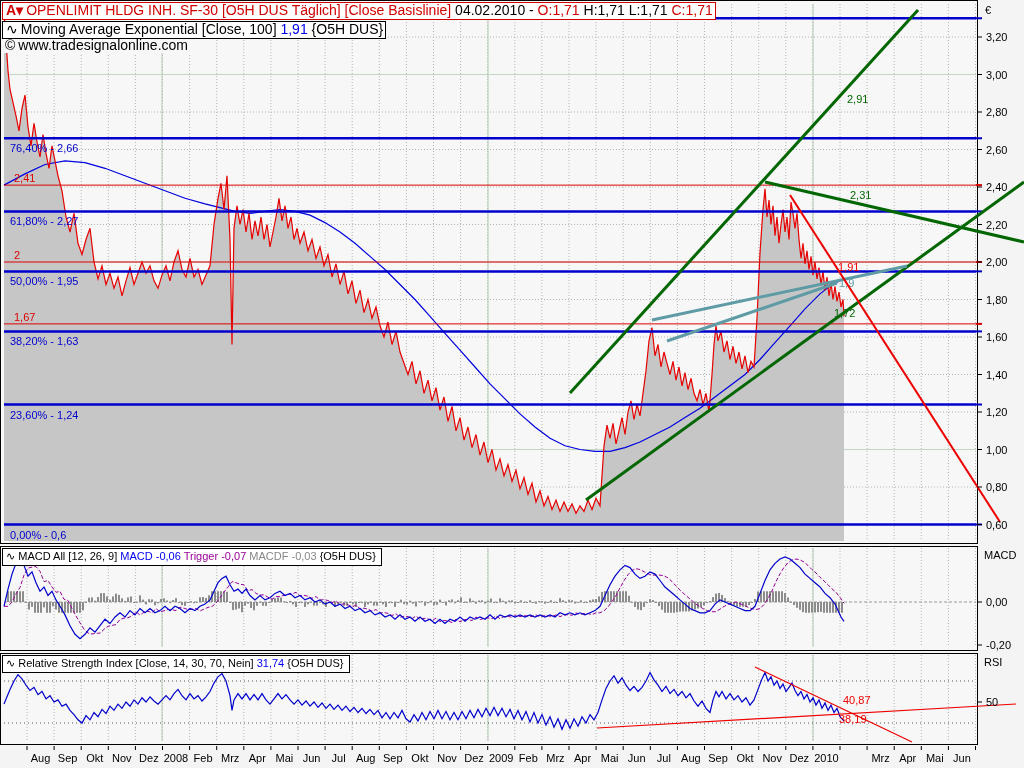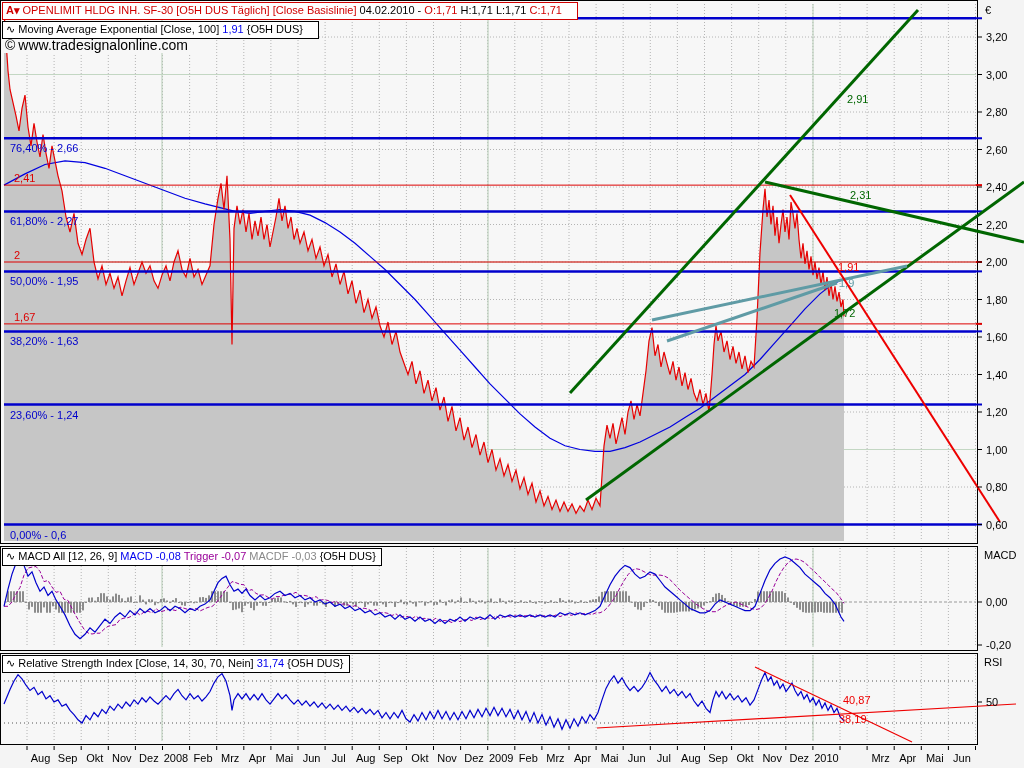--- a/index.html
+++ b/index.html
@@ -4,22 +4,22 @@
 <style>
   html,body{margin:0;padding:0;background:#f2f2f2;width:1024px;height:768px;overflow:hidden;
     font-family:"Liberation Sans",sans-serif;}
   #root{position:absolute;left:0;top:0;width:1024px;height:768px;background:#f4f4f4;}
   .panel{position:absolute;left:0;width:976px;border:1px solid #000;background:#f7f7f7;}
   #main-panel{top:0;height:542px;}
   #macd-panel{top:546px;height:103px;}
   #rsi-panel{top:653px;height:90px;}
   svg{position:absolute;left:0;overflow:visible;}
   svg text{font-family:"Liberation Sans",sans-serif;font-size:11px;}
-  .legend-box{position:absolute;background:#fff;font-size:11px;line-height:13px;
-    padding:1px 15px 2px 3px;white-space:nowrap;z-index:6;}
+  .legend-box{position:absolute;background:#fff;font-size:14px;line-height:13px;
+    padding:1px 2px 2px 3px;white-space:nowrap;z-index:6;}
   #title-box{left:2px;top:2px;border:1px solid #d00000;}
   #ma-box{left:2px;top:21px;border:1px solid #000;}
   #watermark-box{left:3px;top:39px;z-index:5;background:#f7f7f7;padding:0 4px 1px 2px;
     font-size:14px;color:#000;}
   #fib-top-label{position:absolute;left:10px;top:27px;font-size:11px;color:#0000cc;z-index:4;}
   .panel-legend{position:absolute;background:#fff;border:1px solid #000;font-size:11px;
     line-height:13px;padding:1px 5px 2px 3px;white-space:nowrap;z-index:6;}
   #macd-legend{left:2px;top:548px;}
   #rsi-legend{left:2px;top:655px;}
   .axis-title{position:absolute;font-size:11px;color:#000;z-index:3;}
@@ -629,21 +629,21 @@
   <div class="legend-box" id="title-box">
     <span class="icon" style="color:#d00000;font-weight:bold">A▾</span><span id="title-segs"><span style="color: rgb(208, 0, 0);">OPENLIMIT HLDG INH. SF-30 [O5H DUS  Täglich] [Close Basislinie]</span><span style="color: rgb(0, 0, 0);"> 04.02.2010 - </span><span style="color: rgb(208, 0, 0);">O:1,71</span><span style="color: rgb(0, 0, 0);"> H:1,71 L:1,71 </span><span style="color: rgb(208, 0, 0);">C:1,71</span></span>
   </div>
   <div class="legend-box" id="ma-box">
     <span class="icon">∿</span><span id="ma-segs"><span style="color: rgb(0, 0, 0); margin-top: 46px;">Moving Average Exponential [Close, 100] </span><span style="color: rgb(0, 0, 238);">1,91</span><span style="color: rgb(0, 0, 0);"> {O5H DUS}</span></span>
   </div>
   <div id="watermark-box" class="legend-box" style="border:none">
     <span class="icon">©</span><span>www.tradesignalonline.com</span>
   </div>
   <div class="panel-legend" id="macd-legend">
-    <span class="icon">∿</span><span id="macd-segs"><span style="color: rgb(0, 0, 0); text-align: center;">MACD All [12, 26, 9] </span><span style="color: rgb(0, 0, 238);">MACD -0,08 </span><span style="color: rgb(153, 0, 153); margin-top: 48px;">Trigger -0,07 </span><span style="color: rgb(136, 136, 136);">MACDF -0,03 </span><span style="color: rgb(0, 0, 0);">{O5H DUS}</span></span>
+    <span class="icon">∿</span><span id="macd-segs"><span style="color: rgb(0, 0, 0); text-align: center;">MACD All [12, 26, 9] </span><span style="color: rgb(0, 0, 238);">MACD -0,06 </span><span style="color: rgb(153, 0, 153); margin-top: 48px;">Trigger -0,07 </span><span style="color: rgb(136, 136, 136);">MACDF -0,03 </span><span style="color: rgb(0, 0, 0);">{O5H DUS}</span></span>
   </div>
   <div class="panel-legend" id="rsi-legend">
     <span class="icon">∿</span><span id="rsi-segs"><span style="color: rgb(0, 0, 0);">Relative Strength Index [Close, 14, 30, 70, Nein] </span><span style="color: rgb(0, 0, 238);">31,74</span><span style="color: rgb(0, 0, 0);"> {O5H DUS}</span></span>
   </div>
 
   <div class="axis-title" id="main-axis-title">€</div>
   <div class="axis-title" id="macd-axis-title">MACD</div>
   <div class="axis-title" id="rsi-axis-title">RSI</div>
 </div>
 

